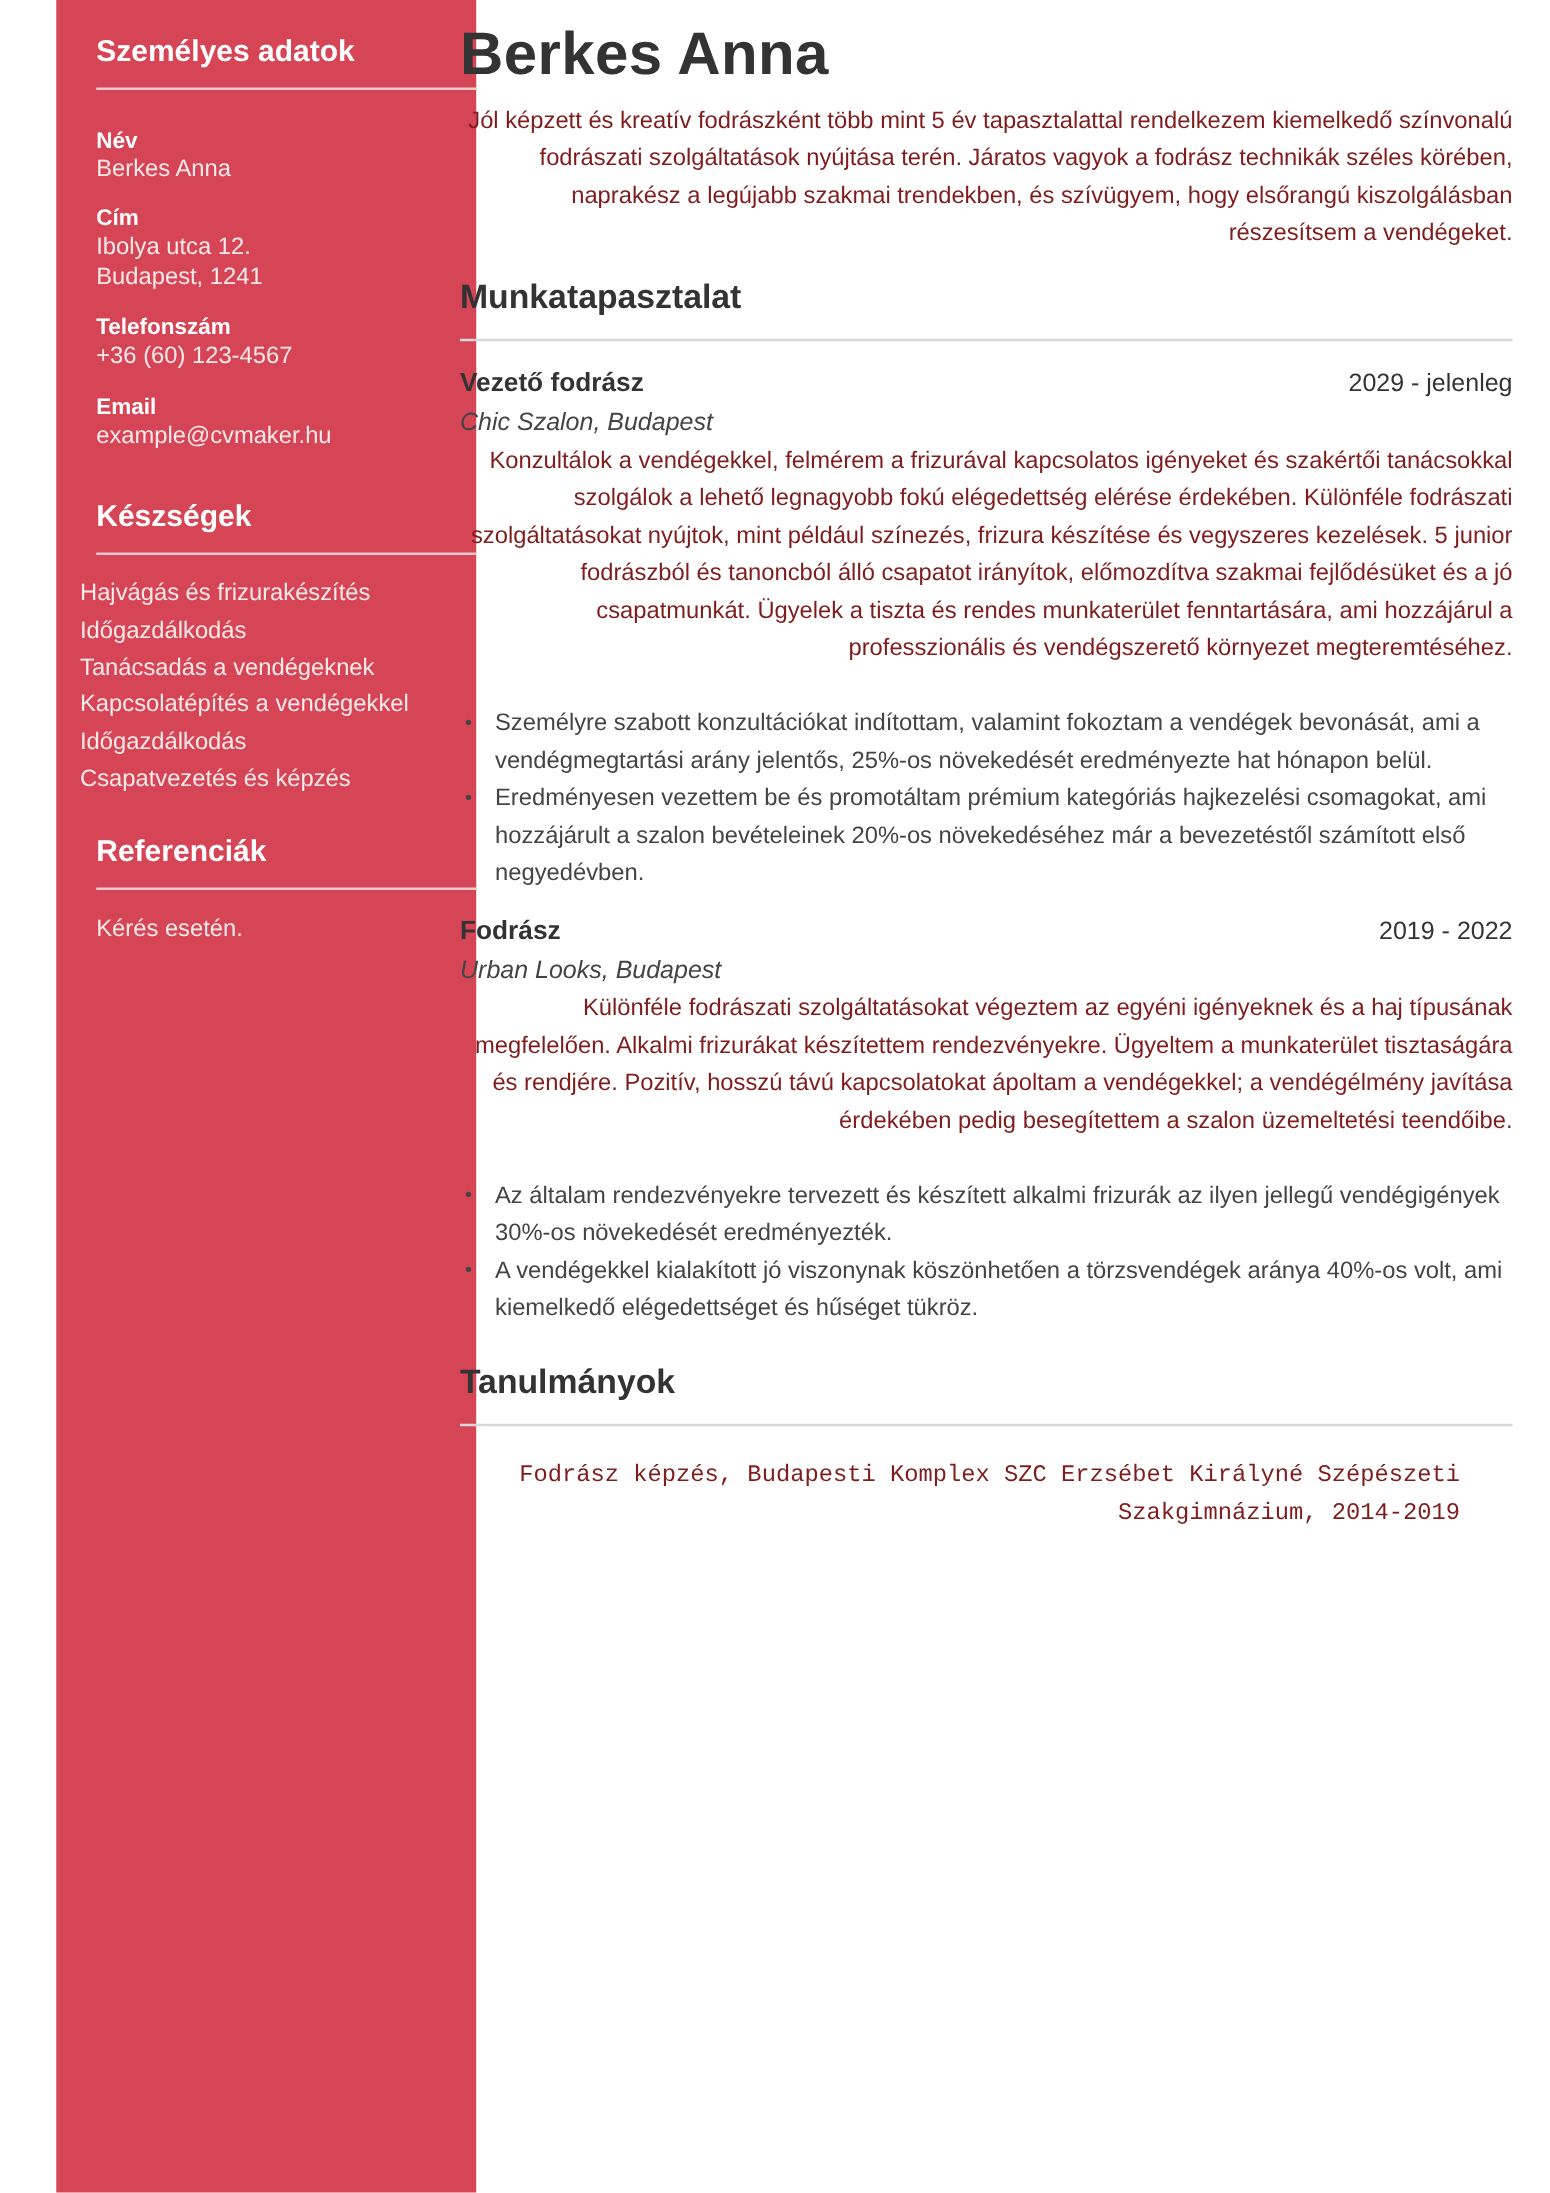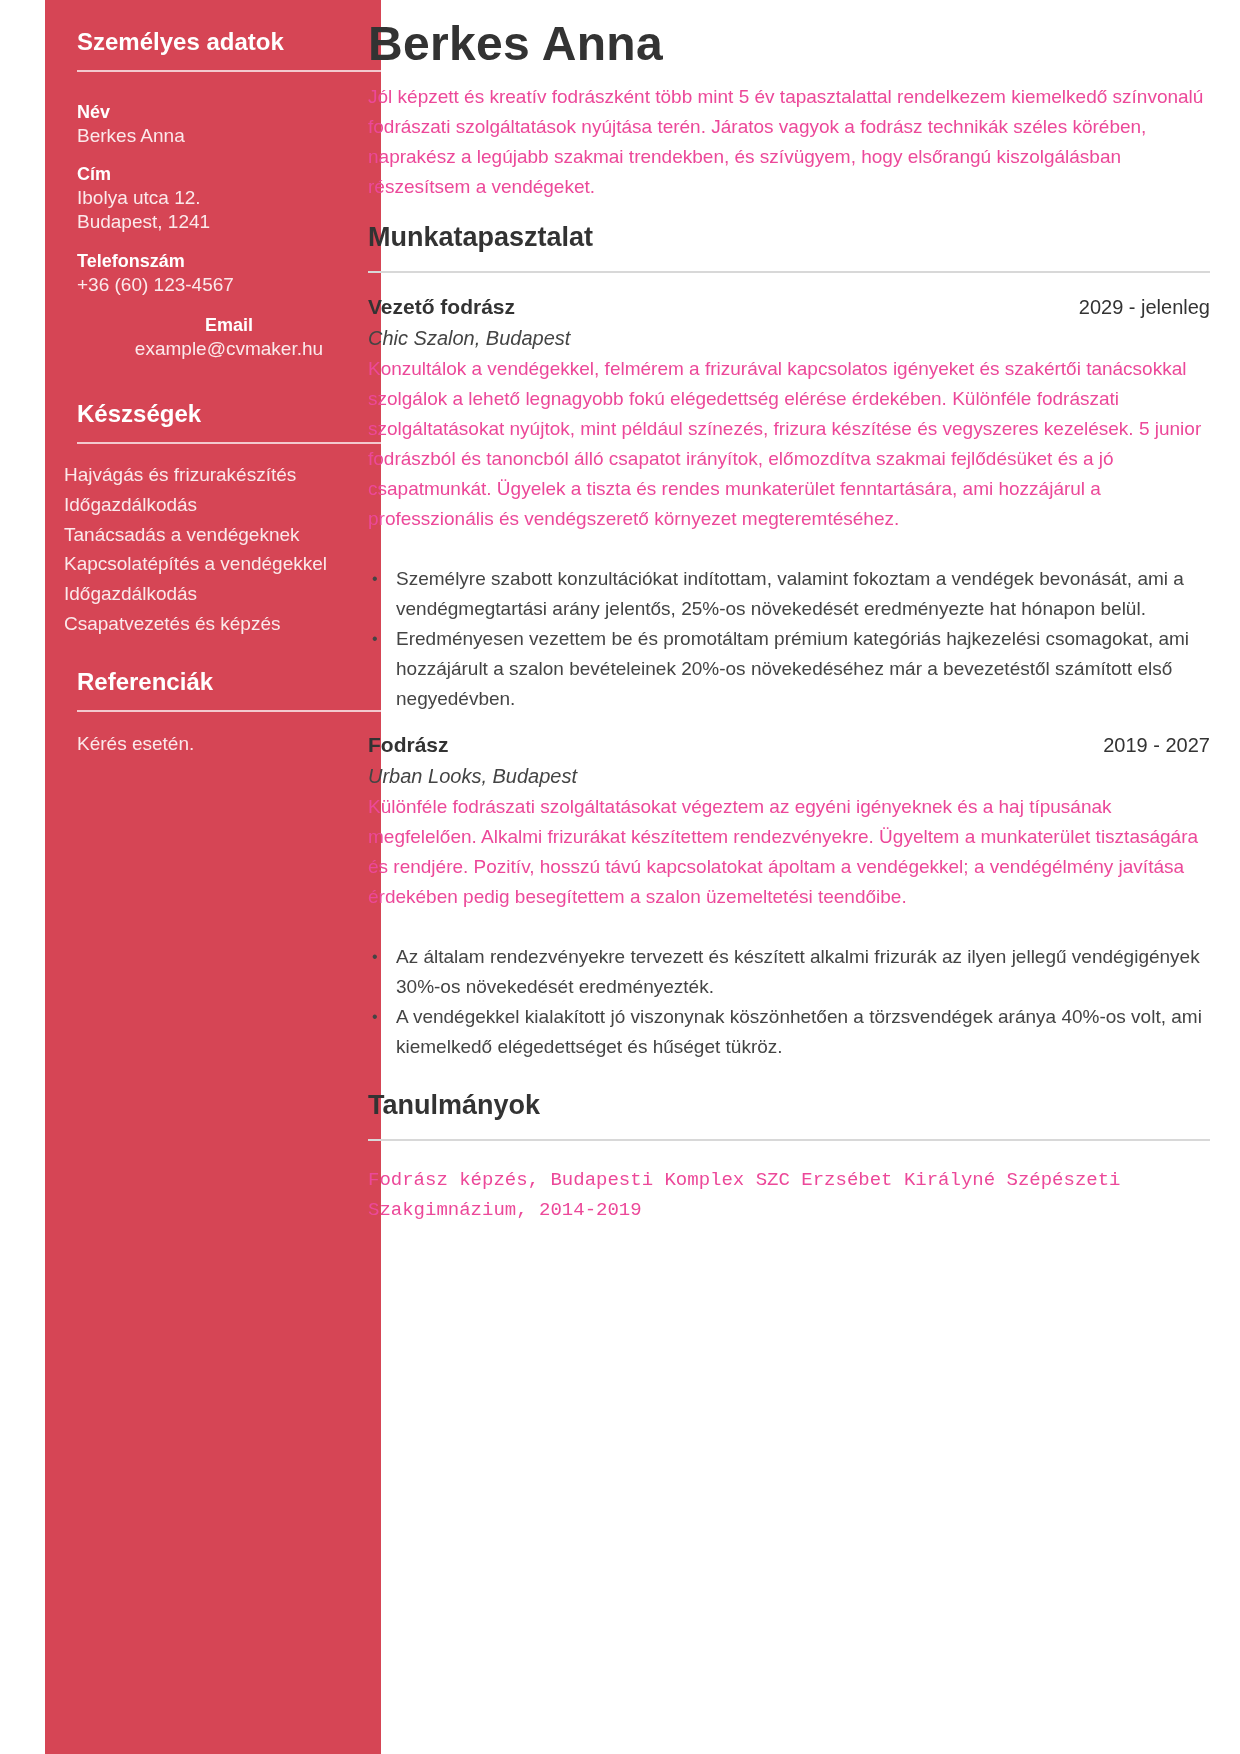--- a/index.html
+++ b/index.html
@@ -72,22 +72,23 @@
       margin: 0;
       position: absolute;
       top: 14px;
       left: 0;
       line-height: 60px;
       letter-spacing: 0.3px;
     }
     .para {
       font-size: 19px;
       line-height: 30px;
-      color: #ec4899;
-      margin: 0;
+      color: #7f1d1d;
+      margin: 0;
+      text-align: right;
     }
     .section-title {
       font-size: 27px;
       font-weight: bold;
       color: #333333;
       margin: 0;
       line-height: 34px;
     }
     .rule {
       height: 2px;
@@ -148,21 +149,21 @@
   </div>
   <div style="position:absolute;top:163px;width:336px;">
     <div class="sb-label">Cím</div>
     <div class="sb-value">Ibolya utca 12.</div>
     <div class="sb-value">Budapest, 1241</div>
   </div>
   <div style="position:absolute;top:250px;width:336px;">
     <div class="sb-label">Telefonszám</div>
     <div class="sb-value">+36 (60) 123-4567</div>
   </div>
-  <div style="position:absolute;top:314px;width:336px;text-align:center;">
+  <div style="position:absolute;top:314px;width:336px;">
     <div class="sb-label">Email</div>
     <div class="sb-value">example@cvmaker.hu</div>
   </div>
 
   <h2 class="sb-section-title" style="position:absolute;top:399px;">Készségek</h2>
   <div class="sb-rule" style="position:absolute;top:442px;"></div>
   <div style="position:absolute;top:460px;width:336px;">
     <div class="sb-skill">Hajvágás és frizurakészítés</div>
     <div class="sb-skill">Időgazdálkodás</div>
     <div class="sb-skill">Tanácsadás a vendégeknek</div>
@@ -193,21 +194,21 @@
     <p class="para">Konzultálok a vendégekkel, felmérem a frizurával kapcsolatos igényeket és szakértői tanácsokkal szolgálok a lehető legnagyobb fokú elégedettség elérése érdekében. Különféle fodrászati szolgáltatásokat nyújtok, mint például színezés, frizura készítése és vegyszeres kezelések. 5 junior fodrászból és tanoncból álló csapatot irányítok, előmozdítva szakmai fejlődésüket és a jó csapatmunkát. Ügyelek a tiszta és rendes munkaterület fenntartására, ami hozzájárul a professzionális és vendégszerető környezet megteremtéséhez.</p>
     <ul class="bullets" style="margin-top:30px;">
       <li><span class="dot">•</span><span>Személyre szabott konzultációkat indítottam, valamint fokoztam a vendégek bevonását, ami a vendégmegtartási arány jelentős, 25%-os növekedését eredményezte hat hónapon belül.</span></li>
       <li><span class="dot">•</span><span>Eredményesen vezettem be és promotáltam prémium kategóriás hajkezelési csomagokat, ami hozzájárult a szalon bevételeinek 20%-os növekedéséhez már a bevezetéstől számított első negyedévben.</span></li>
     </ul>
   </section>
 
   <section class="abs" style="top:730px;">
     <div class="job-head">
       <span class="job-title">Fodrász</span>
-      <span class="job-date">2019 - 2027</span>
+      <span class="job-date">2019 - 2022</span>
     </div>
     <div class="job-company">Urban Looks, Budapest</div>
     <p class="para">Különféle fodrászati szolgáltatásokat végeztem az egyéni igényeknek és a haj típusának megfelelően. Alkalmi frizurákat készítettem rendezvényekre. Ügyeltem a munkaterület tisztaságára és rendjére. Pozitív, hosszú távú kapcsolatokat ápoltam a vendégekkel; a vendégélmény javítása érdekében pedig besegítettem a szalon üzemeltetési teendőibe.</p>
     <ul class="bullets" style="margin-top:30px;">
       <li><span class="dot">•</span><span>Az általam rendezvényekre tervezett és készített alkalmi frizurák az ilyen jellegű vendégigények 30%-os növekedését eredményezték.</span></li>
       <li><span class="dot">•</span><span>A vendégekkel kialakított jó viszonynak köszönhetően a törzsvendégek aránya 40%-os volt, ami kiemelkedő elégedettséget és hűséget tükröz.</span></li>
     </ul>
   </section>
 
   <h2 class="section-title abs" style="top:1088px;">Tanulmányok</h2>

